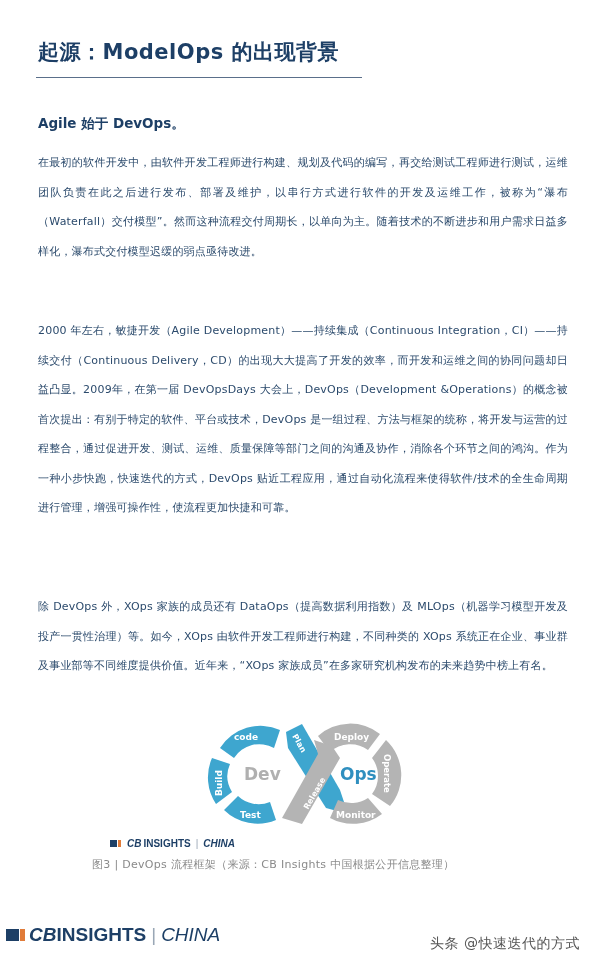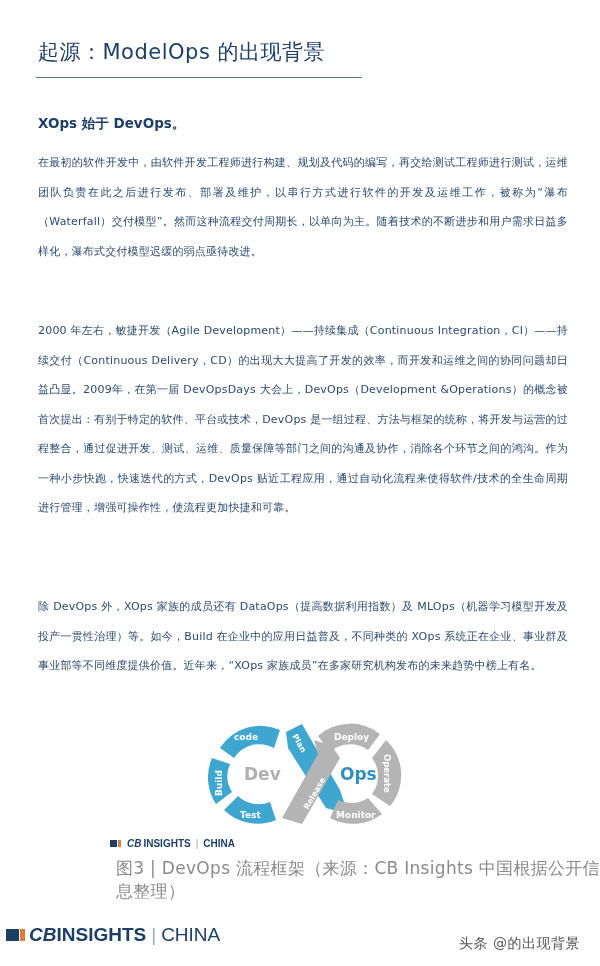--- a/index.html
+++ b/index.html
@@ -1,21 +1,21 @@
 <!DOCTYPE html>
 <html><head>
 <meta charset="utf-8">
 <style>
   html, body { margin:0; padding:0; }
   body {
     width:600px; height:966px; background:#ffffff; position:relative; overflow:hidden;
     font-family:"DejaVu Sans", "Liberation Sans", sans-serif;
   }
   .title {
-    position:absolute; left:38px; top:38px; font-size:21px; font-weight:normal;
+    position:absolute; left:38px; top:38px; font-size:21px; font-weight:bold;
     color:#1d3f66; letter-spacing:0.5px;
   }
   .title-rule {
     position:absolute; left:36px; top:77px; width:326px; height:1px; background:#5a6f8a;
   }
   .lead {
     position:absolute; left:38px; top:115px; font-size:13.5px; font-weight:bold; color:#1d3f66;
   }
   .para {
     position:absolute; left:38px; width:530px; font-size:11px; color:#2b4a6c;
@@ -23,47 +23,47 @@
   }
   .p1 { top:148px; }
   .p2 { top:316px; }
   .p3 { top:592px; }
   .diagram { position:absolute; left:190px; top:718px; width:222px; height:112px; }
   .fig-logo {
     position:absolute; left:110px; top:838px; font-size:10px; color:#1d3f66;
     font-family:"Liberation Sans", sans-serif; display:flex; align-items:center; gap:2px;
   }
   .caption {
-    position:absolute; left:116px; top:857px; font-size:17px; color:#8a8a8a; letter-spacing:0.3px;
+    position:absolute; left:92px; top:857px; font-size:11px; color:#8a8a8a; letter-spacing:0.3px;
   }
   .footer-logo {
     position:absolute; left:6px; top:924px; display:flex; align-items:center;
     font-family:"Liberation Sans", sans-serif; font-size:19px; color:#1d3f66;
   }
   .logo-mark { display:inline-flex; gap:1px; margin-right:4px; }
   .logo-mark span { display:block; }
   .cb { font-weight:bold;font-style:italic; }
   .ins { font-weight:bold; }
   .sep { color:#9aa7b6; margin:0 5px; font-weight:normal; }
-  .china { font-weight:normal; }
+  .china { font-weight:normal;font-style:italic; }
   .watermark {
     position:absolute; right:20px; top:935px; font-size:14px; color:#555; letter-spacing:0.5px;
   }
 </style>
 </head>
 <body>
 
 <div class="title">起源：ModelOps 的出现背景</div>
 <div class="title-rule"></div>
 
-<div class="lead">XOps 始于 DevOps。</div>
+<div class="lead">Agile 始于 DevOps。</div>
 
 <div class="para p1">在最初的软件开发中，由软件开发工程师进行构建、规划及代码的编写，再交给测试工程师进行测试，运维团队负责在此之后进行发布、部署及维护，以串行方式进行软件的开发及运维工作，被称为“瀑布（Waterfall）交付模型”。然而这种流程交付周期长，以单向为主。随着技术的不断进步和用户需求日益多样化，瀑布式交付模型迟缓的弱点亟待改进。</div>
 <div class="para p2">2000 年左右，敏捷开发（Agile Development）——持续集成（Continuous Integration，CI）——持续交付（Continuous Delivery，CD）的出现大大提高了开发的效率，而开发和运维之间的协同问题却日益凸显。2009年，在第一届 DevOpsDays 大会上，DevOps（Development &amp;Operations）的概念被首次提出：有别于特定的软件、平台或技术，DevOps 是一组过程、方法与框架的统称，将开发与运营的过程整合，通过促进开发、测试、运维、质量保障等部门之间的沟通及协作，消除各个环节之间的鸿沟。作为一种小步快跑，快速迭代的方式，DevOps 贴近工程应用，通过自动化流程来使得软件/技术的全生命周期进行管理，增强可操作性，使流程更加快捷和可靠。</div>
-<div class="para p3">除 DevOps 外，XOps 家族的成员还有 DataOps（提高数据利用指数）及 MLOps（机器学习模型开发及投产一贯性治理）等。如今，Build 在企业中的应用日益普及，不同种类的 XOps 系统正在企业、事业群及事业部等不同维度提供价值。近年来，“XOps 家族成员”在多家研究机构发布的未来趋势中榜上有名。</div>
+<div class="para p3">除 DevOps 外，XOps 家族的成员还有 DataOps（提高数据利用指数）及 MLOps（机器学习模型开发及投产一贯性治理）等。如今，XOps 由软件开发工程师进行构建，不同种类的 XOps 系统正在企业、事业群及事业部等不同维度提供价值。近年来，“XOps 家族成员”在多家研究机构发布的未来趋势中榜上有名。</div>
 
 <div class="diagram">
   <svg width="222" height="112" viewBox="0 0 222 112" xmlns="http://www.w3.org/2000/svg">
 
     <g>
       <path d="M30,30 A48,48 0 0 1 90,12 L84,30 A30,30 0 0 0 44,40 Z" fill="#3ea6cf"></path>
       <path d="M22,40 A48,48 0 0 0 26,86 L42,74 A30,30 0 0 1 40,46 Z" fill="#3ea6cf"></path>
       <path d="M34,92 A48,48 0 0 0 86,102 L80,84 A30,30 0 0 1 48,78 Z" fill="#3ea6cf"></path>
 
       <path d="M96,14 L112,6 L150,72 L158,96 L136,90 L98,30 Z" fill="#3ea6cf"></path>
@@ -106,13 +106,13 @@
   <span class="logo-mark">
     <span style="width:13px;height:12px;background:#1d3f66;"></span>
     <span style="width:5px;height:12px;background:#e07b39;"></span>
   </span>
   <span class="cb">CB</span>
     <span class="ins">INSIGHTS</span>
     <span class="sep">|</span>
     <span class="china">CHINA</span>
 </div>
 
-<div class="watermark">头条 @的出现背景</div>
+<div class="watermark">头条 @快速迭代的方式</div>
 
 </body></html>

